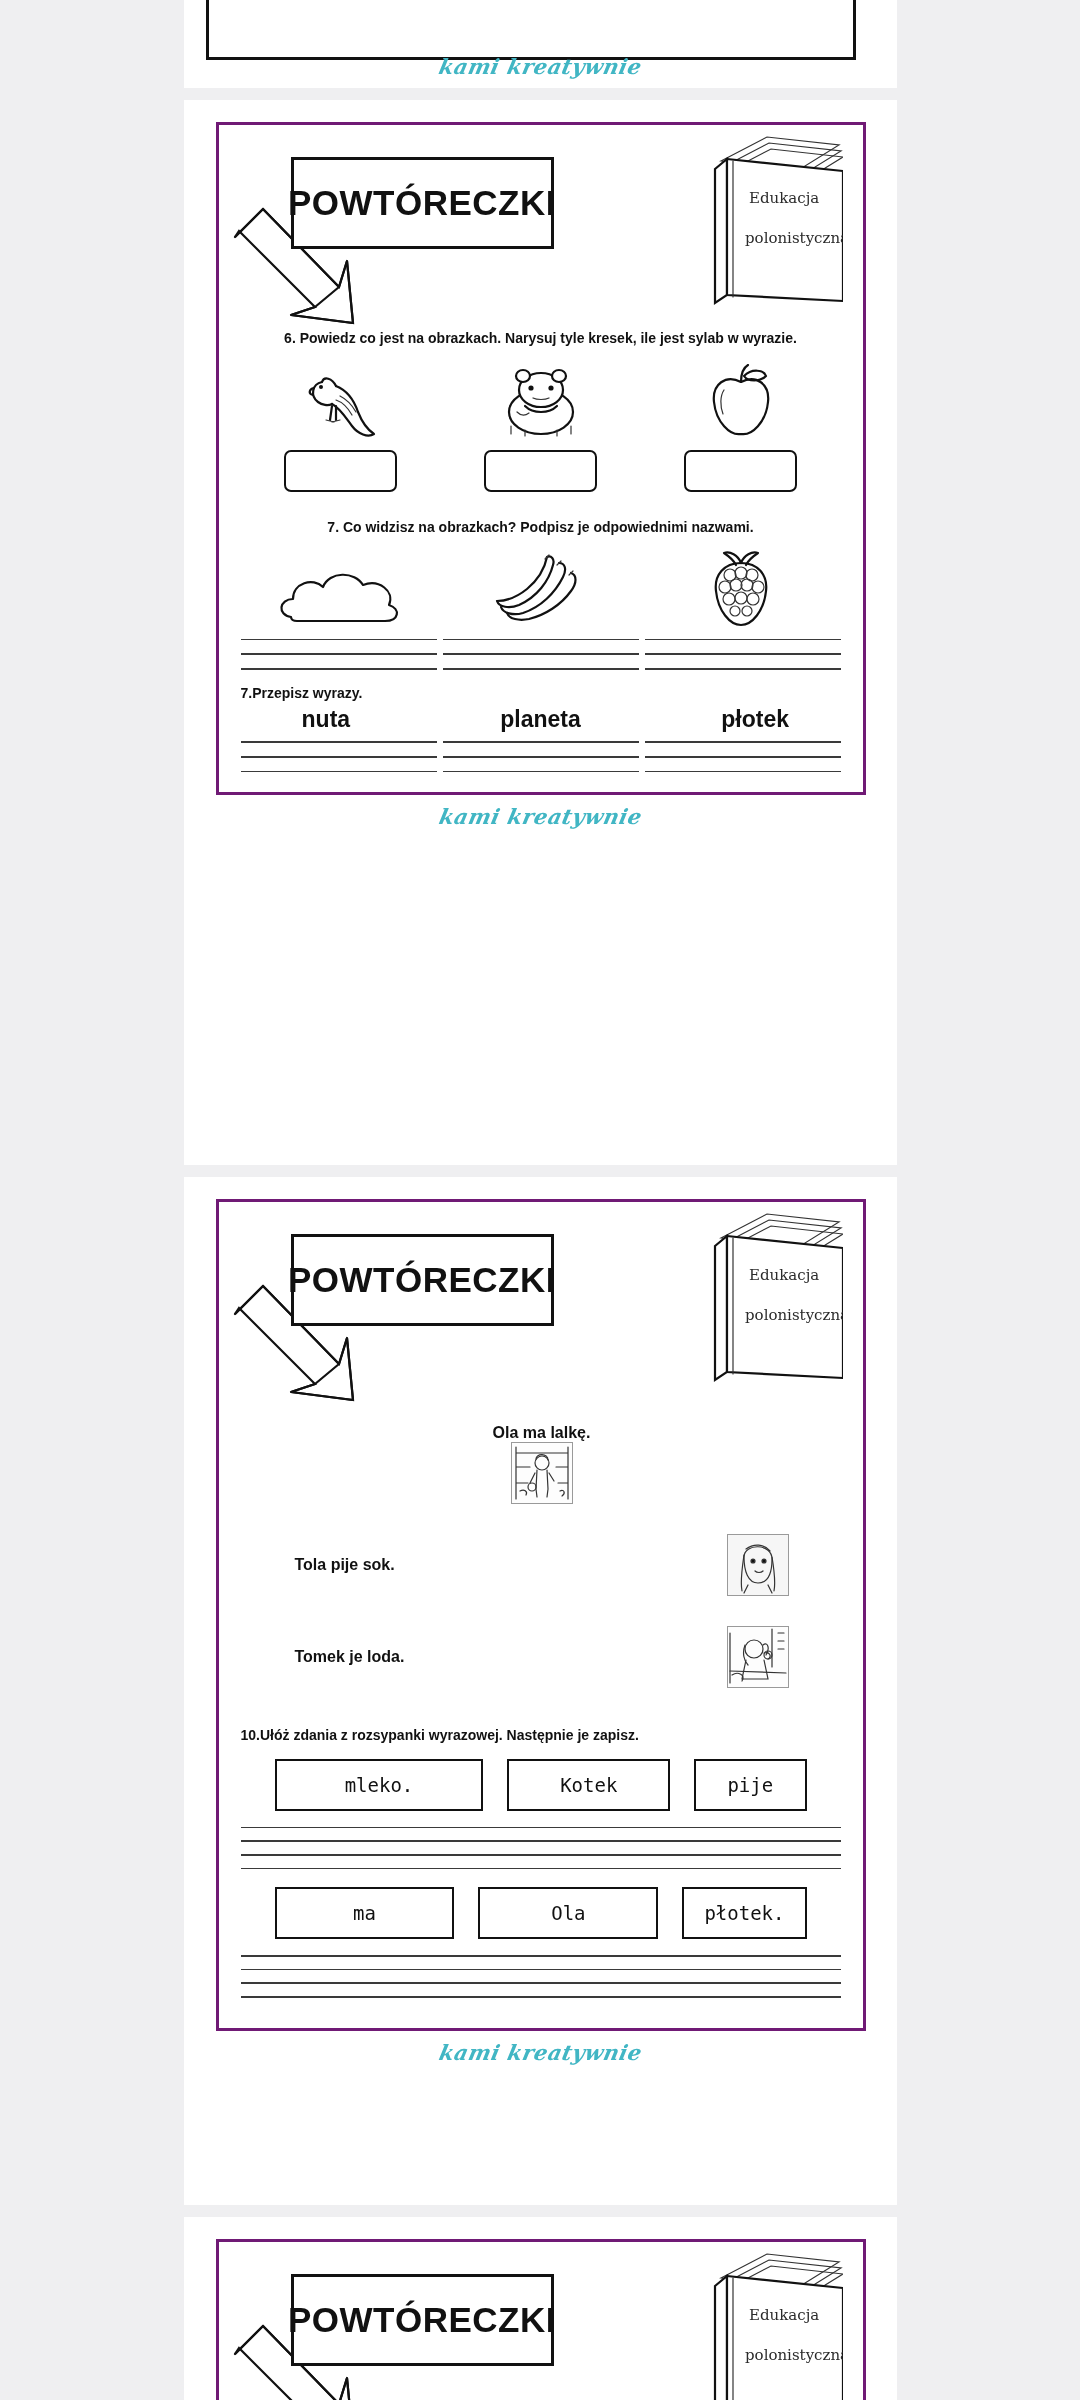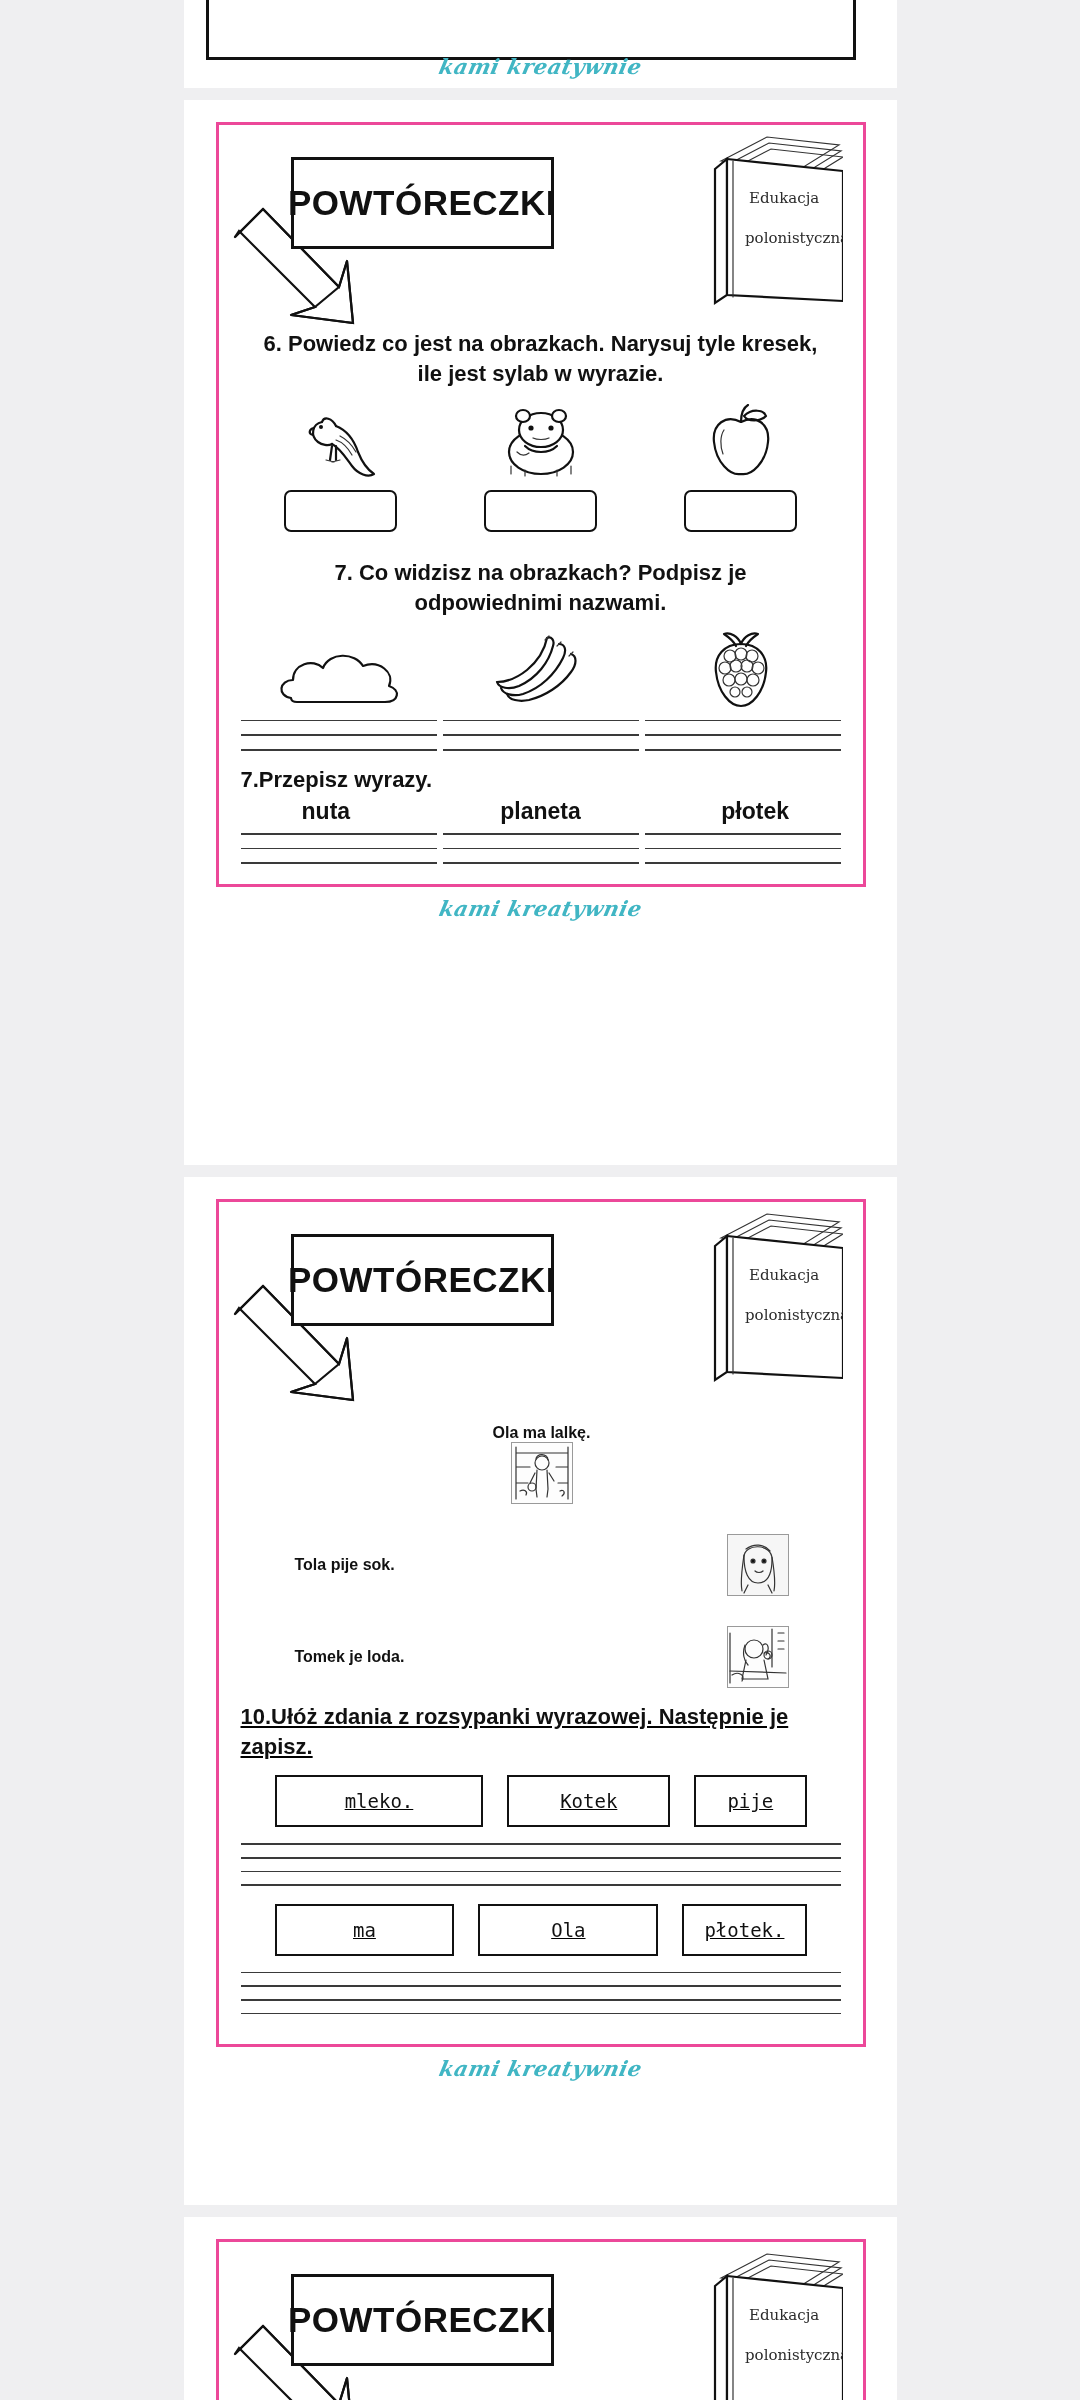--- a/index.html
+++ b/index.html
@@ -33,21 +33,21 @@
     left: 184px;
     width: 713px;
     background: #efeff1;
   }
 
   .page {
     position: relative;
     margin: 22px auto 0 auto;
     width: 650px;
     background: #ffffff;
-    border: 3px solid #ec4899;
+    border: 3px solid #701a75;
   }
 
   .watermark {
     text-align: center;
     color: #41b6c4;
     font-family: "DejaVu Serif", serif;
     font-style: italic;
     font-weight: bold;
     font-size: 21px;
     letter-spacing: .5px;
@@ -99,21 +99,21 @@
     fill: #2b2b2b;
   }
 
   
   .task {
     padding: 0 22px;
   }
   .task-title {
     font-family: "Liberation Sans", sans-serif;
     font-weight: bold;
-    font-size: 22px;
+    font-size: 14px;
     color: #111;
     line-height: 1.35;
   }
   .task-title.center { text-align: center; padding: 0 22px; }
   .task-title.left   { text-align: left; }
 
   
   .pic-row {
     display: flex;
     justify-content: space-around;
@@ -491,21 +491,21 @@
                 <path d="M36 26 C42 24 44 30 40 32"></path>
                 <circle cx="40" cy="28" r="4"></circle>
                 <path d="M4 48 C10 44 18 48 14 54"></path>
                 <path d="M2 44 L58 46"></path>
               </g>
             </svg>
           </div>
         </div>
       </div>
 
-      <div class="task" style="margin-top:14px;text-decoration:underline;">
+      <div class="task" style="margin-top:38px;">
         <div class="task-title left">10.Ułóż zdania z rozsypanki wyrazowej. Następnie je zapisz.</div>
 
         <div class="tiles">
           <div class="tile w-lg">mleko.</div>
           <div class="tile w-md">Kotek</div>
           <div class="tile w-sm">pije</div>
         </div>
         <div class="full-lines" style="margin-top:16px;">
           <div class="rule"></div>
           <div class="rule"></div>

